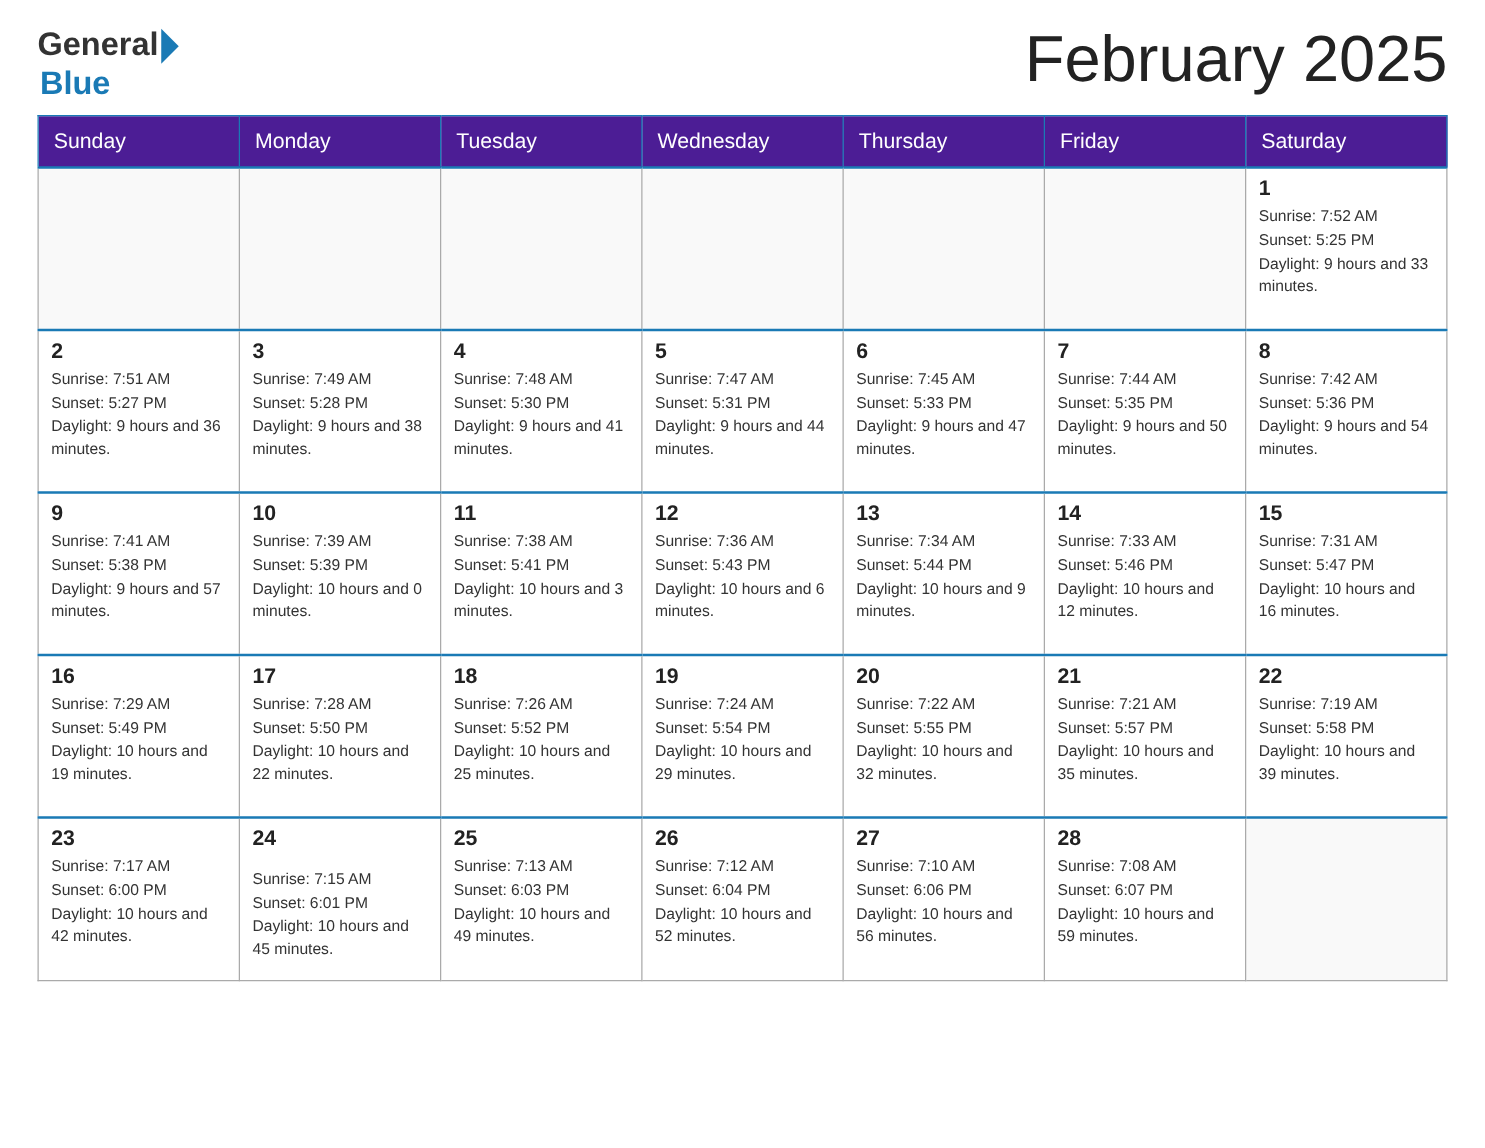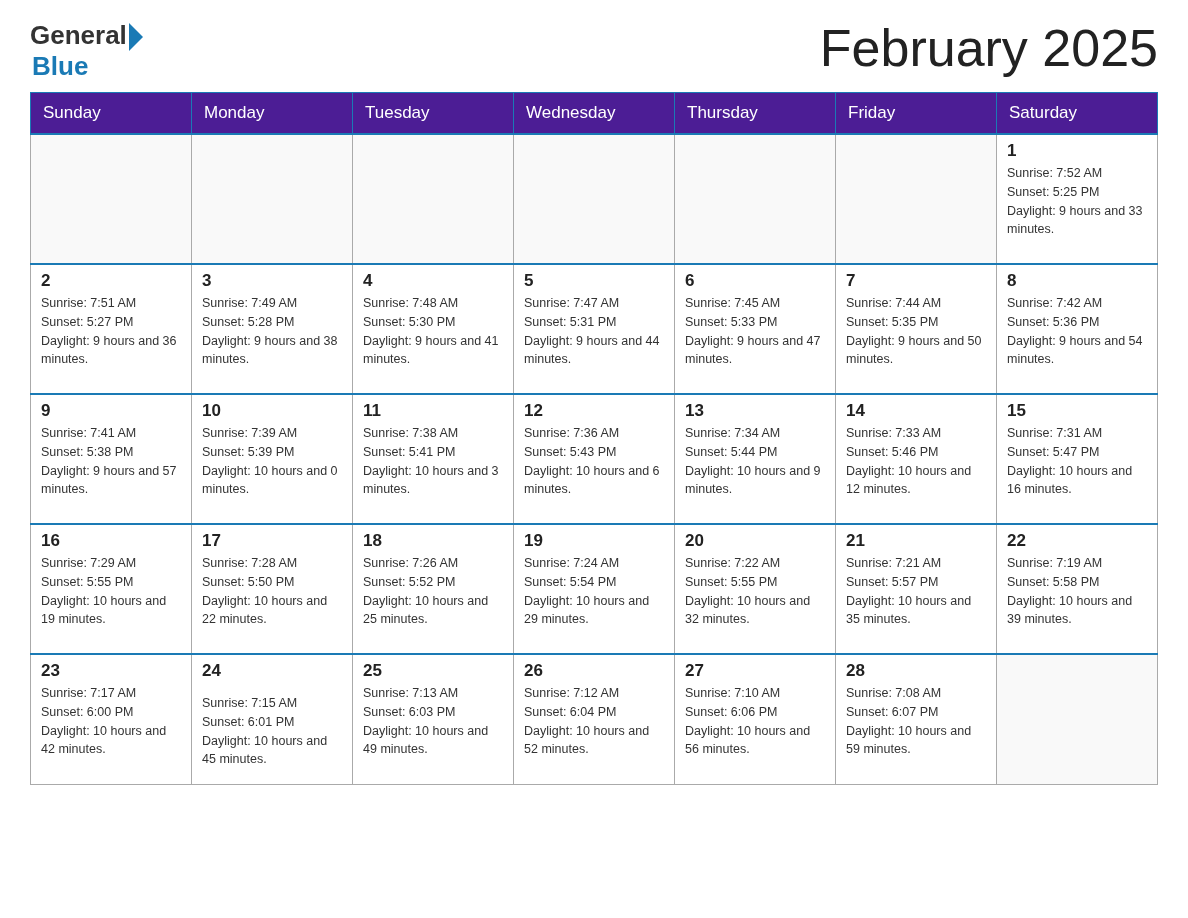--- a/index.html
+++ b/index.html
@@ -230,21 +230,21 @@
           <span class="day-num">15</span>
           <div class="day-info" style="white-space: pre-line;">Sunrise: 7:31 AM
 Sunset: 5:47 PM
 Daylight: 10 hours and 16 minutes.</div>
         </td>
       </tr>
       <tr class="week-row">
         <td>
           <span class="day-num">16</span>
           <div class="day-info" style="white-space: pre-line;">Sunrise: 7:29 AM
-Sunset: 5:55 PM
+Sunset: 5:49 PM
 Daylight: 10 hours and 19 minutes.</div>
         </td>
         <td>
           <span class="day-num">17</span>
           <div class="day-info" style="white-space: pre-line;">Sunrise: 7:28 AM
 Sunset: 5:50 PM
 Daylight: 10 hours and 22 minutes.</div>
         </td>
         <td>
           <span class="day-num">18</span>

